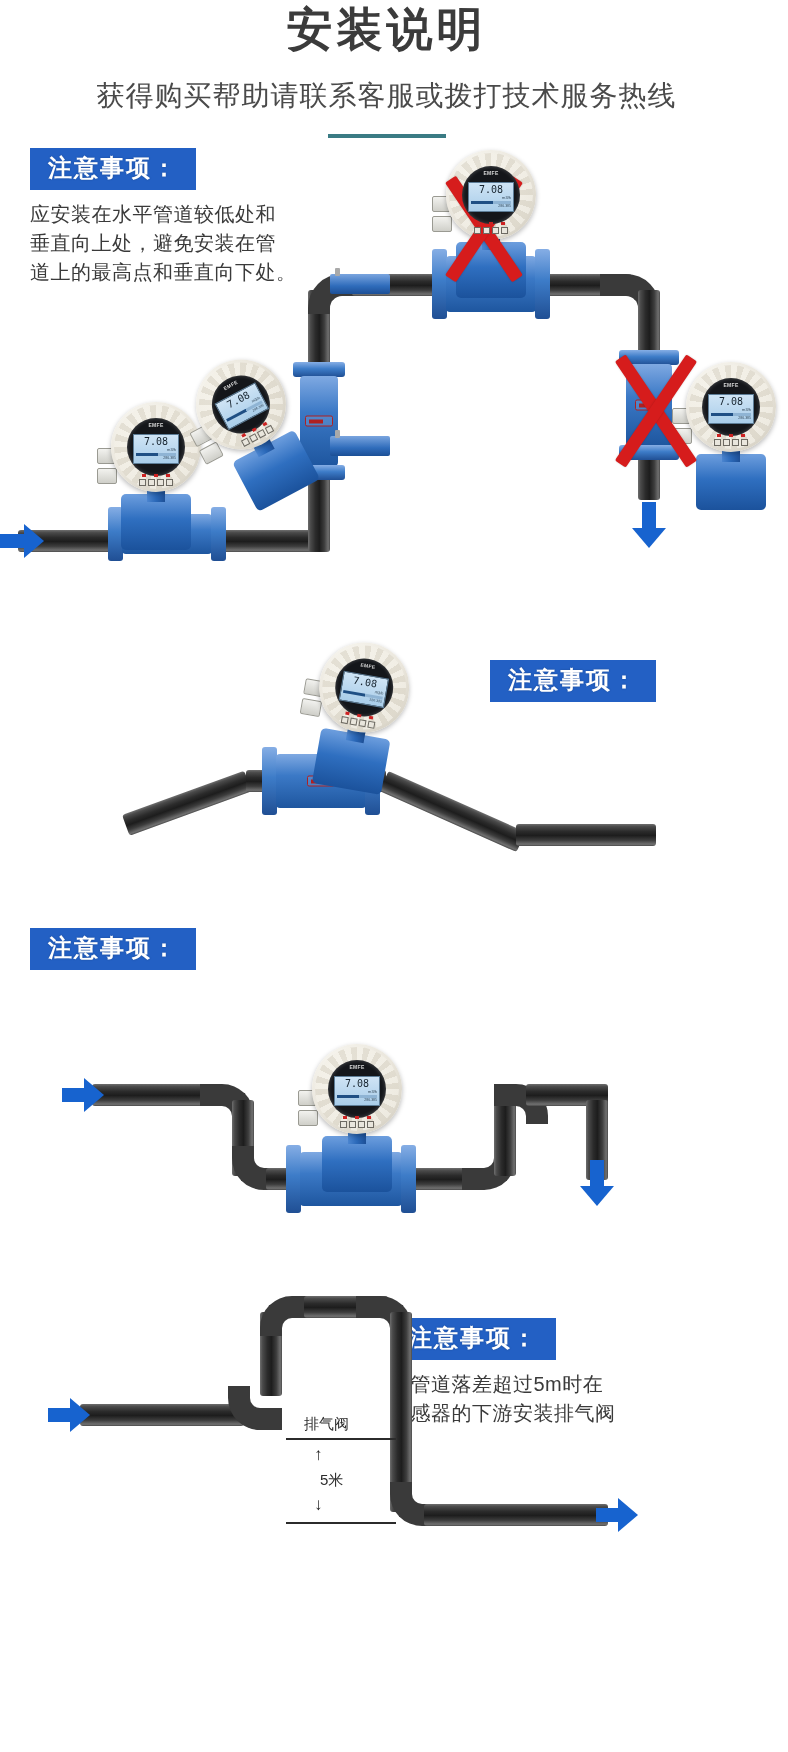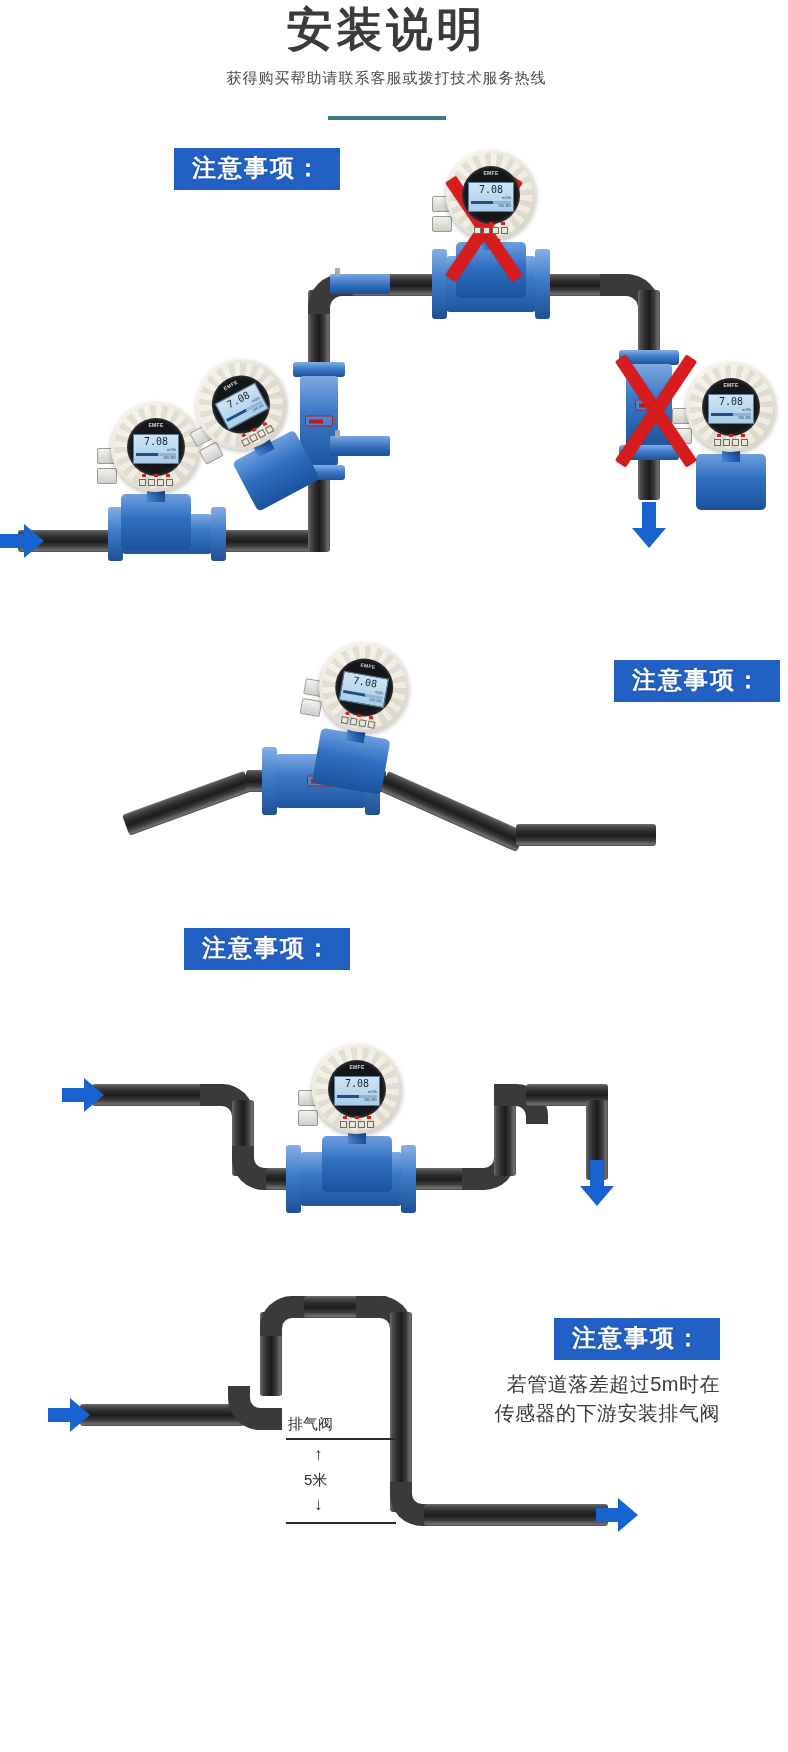--- a/index.html
+++ b/index.html
@@ -10,40 +10,40 @@
     color: #333;
   }
 
   
   .header { width: 773px; text-align: center; }
   .main-title {
     font-size: 46px; font-weight: bold; color: #3b3b3b;
     letter-spacing: 4px; line-height: 58px;
   }
   .sub-title {
-    font-size: 15px; color: #4a4a4a; letter-spacing: 1px;
-    margin-top: 4px; line-height: 32px;
+    font-size: 28px; color: #4a4a4a; letter-spacing: 1px;
+    margin-top: 22px; line-height: 32px;
   }
   .rule {
     width: 118px; height: 4px; background: #3a7b84;
     margin: 22px auto 0 auto;
   }
 
   
   .notice-label {
     display: inline-block; background: #2360c4; color: #ffffff;
     font-size: 24px; font-weight: bold; letter-spacing: 2px;
     padding: 6px 18px 8px 18px; line-height: 28px;
     text-shadow: 0 0 2px rgba(0,0,0,.25);
   }
   .notice-body {
     font-size: 20px; color: #3a3a3a; line-height: 29px;
     letter-spacing: .5px; margin-top: 10px; white-space: pre-line;
   }
-  .notice-block { position: absolute; text-align: right; }
+  .notice-block { position: absolute; }
 
   
   .diagram { position: absolute; }
 
   
   .pipe {
     position: absolute;
     background: linear-gradient(180deg,
       #6e6e6e 0%, #4a4a4a 12%, #2b2b2b 34%,
       #1d1d1d 52%, #3d3d3d 74%, #707070 92%, #4a4a4a 100%);
@@ -192,37 +192,40 @@
   .clamp::after {
     content: ""; position: absolute; left: 5px; top: -6px;
     width: 5px; height: 8px; background: #a9a9a9; border-radius: 1px;
   }
 
   
   .meas { position: absolute; }
   .meas .bar { position: absolute; background: #2b2b2b; }
   .meas .lbl {
     position: absolute; font-size: 15px; color: #2b2b2b;
-    line-height: 19px; white-space: nowrap;
+    line-height: 19px; white-space: nowrap; margin-left: 16px;
   }
   .meas .glyph {
     position: absolute; font-size: 17px; color: #1f1f1f; line-height: 18px;
   }
 </style>
 </head>
 <body>
 
 <div class="header">
   <div class="main-title">安装说明</div>
   <div class="sub-title">获得购买帮助请联系客服或拨打技术服务热线</div>
   <div class="rule"></div>
 </div>
 
 <div class="notice-block" style="left:30px; top:148px; width:310px;">
   <div class="notice-label">注意事项：</div>
+  <div class="notice-body">应安装在水平管道较低处和
+垂直向上处，避免安装在管
+道上的最高点和垂直向下处。</div>
 </div>
 
 <div class="diagram" style="left:0; top:250px; width:788px; height:330px;">
 
   <div class="pipe" style="left:18px; top:280px; width:300px; height:22px;"></div>
 
   <div class="pipe v" style="left:308px; top:40px; width:22px; height:262px;"></div>
 
   <div class="elbow" style="left:308px; top:24px; width:60px; height:40px;
        border-width:22px 0 0 22px; border-top-left-radius:34px;"></div>

